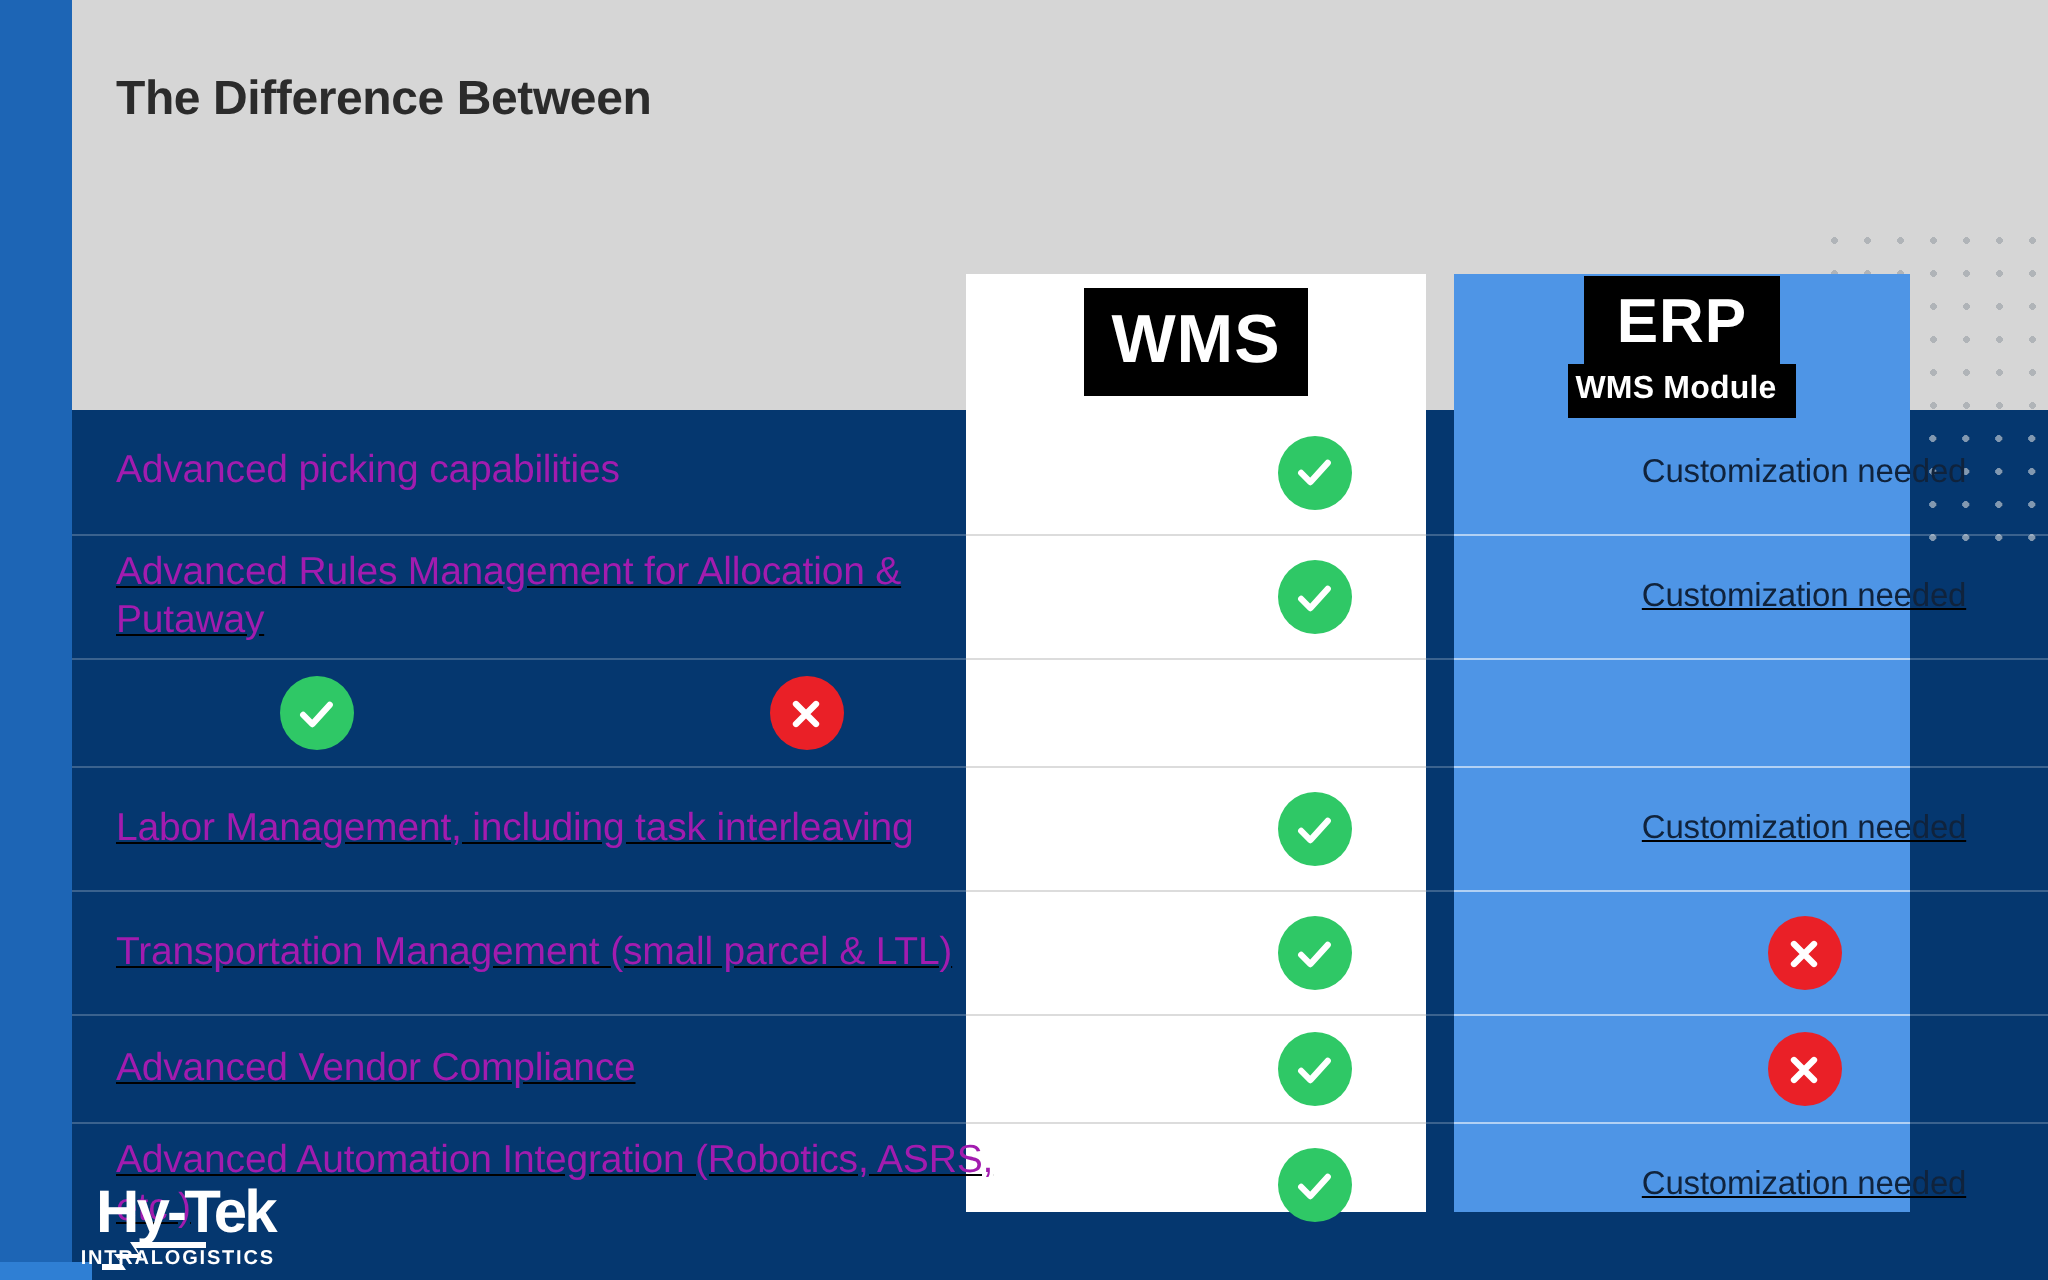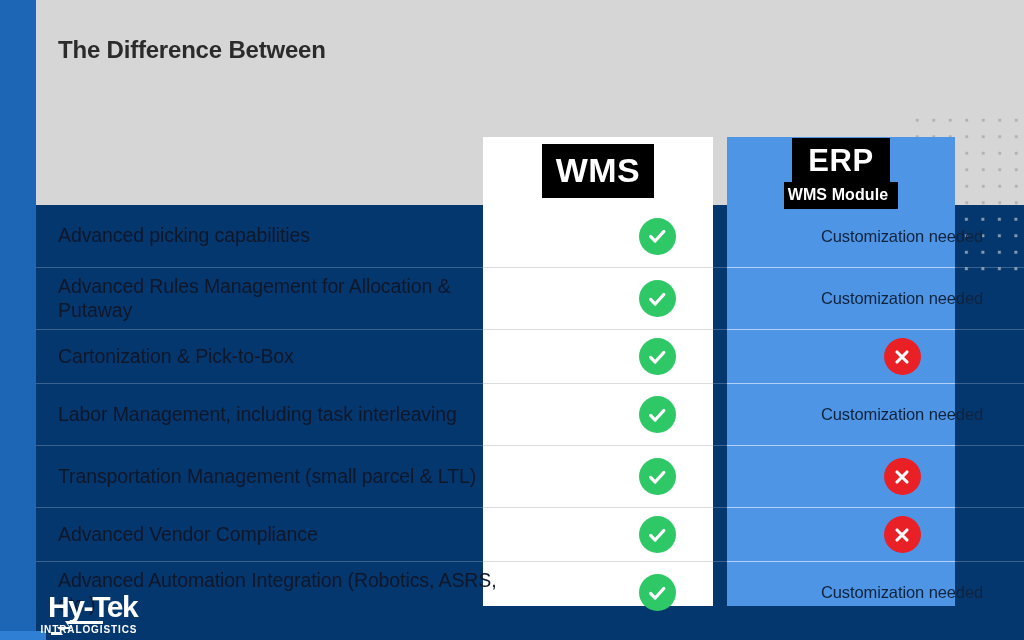--- a/index.html
+++ b/index.html
@@ -162,28 +162,28 @@
     left: 36px; top: 205px;
     width: 988px;
     z-index: 4;
   }
   .row {
     position: relative;
     display: flex;
     align-items: stretch;
     box-sizing: border-box;
   }
-  .row + .row { border-top: 1px solid rgba(255,255,255,0.22); }
+  .row + .row { border-top: 1px solid rgba(255,255,255,0.22); text-decoration: underline; }
   .cell-label {
     width: 499px;
     box-sizing: border-box;
     padding: 0 24px 0 22px;
     display: flex;
     align-items: center;
-    color: #0f172a;
+    color: #a21caf;
     font-size: 19.5px;
     line-height: 1.22;
     letter-spacing: -0.1px;
   }
   .cell-mark {
     width: 244px;
     box-sizing: border-box;
     display: flex;
     align-items: center;
     justify-content: center;
@@ -317,21 +317,20 @@
             </svg>
           </span>
         </div>
         <div class="cell-erp">
           <span>Customization needed</span>
         </div>
       </div>
       <div class="row" style="height: 54px;">
         <div class="sep-white"></div>
         <div class="sep-erp"></div>
-        <div class="cell-label">Cartonization &amp; Pick-to-Box</div>
         <div class="cell-mark">
           <span class="icon-check">
             <svg width="22" height="22" viewBox="0 0 24 24">
               <path d="M5 12.5 L10 17.5 L19.5 7" fill="none" stroke="#ffffff" stroke-width="3.4" stroke-linecap="round" stroke-linejoin="round"></path>
             </svg>
           </span>
         </div>
         <div class="cell-erp">
           <span class="icon-x">
             <svg width="20" height="20" viewBox="0 0 24 24">

